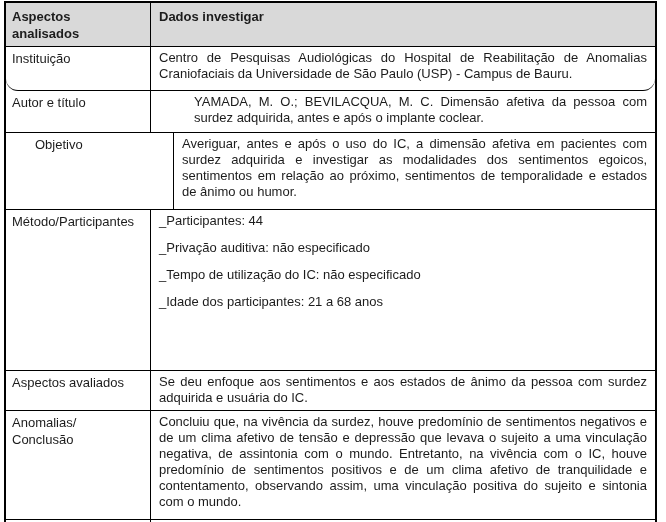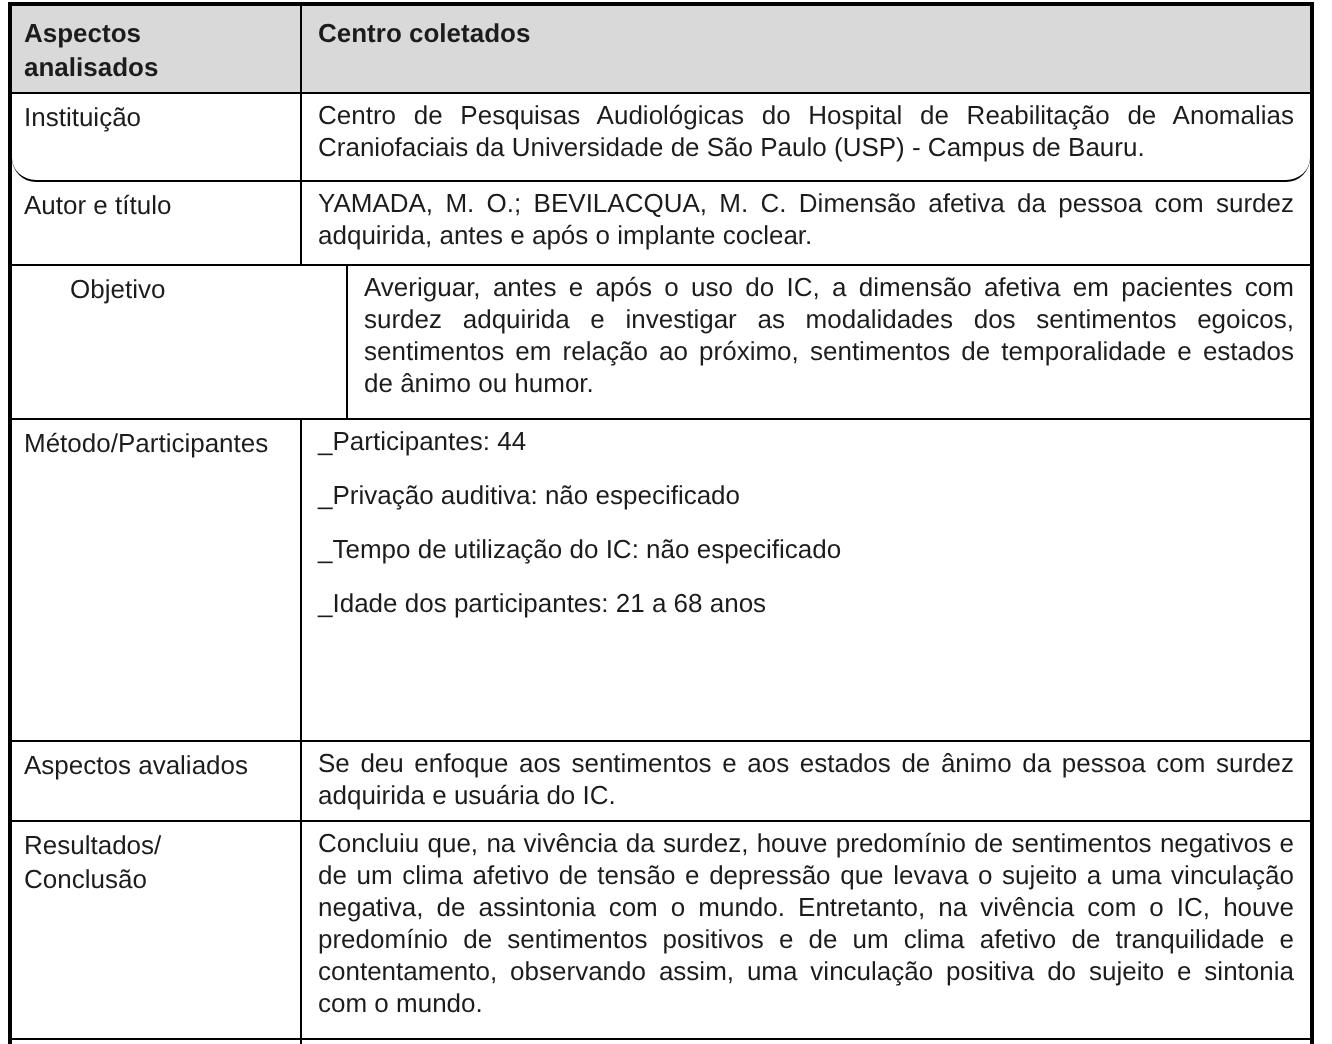--- a/index.html
+++ b/index.html
@@ -36,36 +36,36 @@
   }
   .data-cell{flex:1 1 auto;font-size:13px;line-height:16px;}
   .data-cell p{margin:0;}
   .data-cell p.just{text-align:justify;}
   .data-cell p + p{margin-top:11px;}
   .header-row{background:var(--header-bg);}
   .header-row .cell{font-weight:bold;font-size:13px;line-height:17px;padding-top:5px;}
   
   .r-header{min-height:43px;}
   .r0{min-height:44px;border-radius:12px;}
-  .r1{min-height:42px;}
+  .r1{min-height:42px;gap:35px;}
   .r2{min-height:77px;padding-left:23px;}
   .r3{min-height:161px;}
   .r4{min-height:39px;}
   .r5{min-height:109px;}
   .r-partial{min-height:12px;border-bottom:none;}
 </style>
 </head>
 <body>
 
 <div class="tbl">
 
   <div class="row header-row r-header">
     <div class="cell aspect-cell">Aspectos
 analisados</div>
-    <div class="cell data-cell">Centro coletados</div>
+    <div class="cell data-cell">Dados investigar</div>
   </div>
 
   <div class="row r0">
     <div class="cell aspect-cell">Instituição</div>
     <div class="cell data-cell">
       <p class="just">Centro de Pesquisas Audiológicas do Hospital de Reabilitação de Anomalias Craniofaciais da Universidade de São Paulo (USP) - Campus de Bauru.</p>
     </div>
   </div>
 
   <div class="row r1">
@@ -93,21 +93,21 @@
   </div>
 
   <div class="row r4">
     <div class="cell aspect-cell">Aspectos avaliados</div>
     <div class="cell data-cell">
       <p class="just">Se deu enfoque aos sentimentos e aos estados de ânimo da pessoa com surdez adquirida e usuária do IC.</p>
     </div>
   </div>
 
   <div class="row r5">
-    <div class="cell aspect-cell">Resultados/
+    <div class="cell aspect-cell">Anomalias/
 Conclusão</div>
     <div class="cell data-cell">
       <p class="just">Concluiu que, na vivência da surdez, houve predomínio de sentimentos negativos e de um clima afetivo de tensão e depressão que levava o sujeito a uma vinculação negativa, de assintonia com o mundo. Entretanto, na vivência com o IC, houve predomínio de sentimentos positivos e de um clima afetivo de tranquilidade e contentamento, observando assim, uma vinculação positiva do sujeito e sintonia com o mundo.</p>
     </div>
   </div>
 
   <div class="row r-partial">
     <div class="cell aspect-cell"></div>
     <div class="cell data-cell"></div>
   </div>

